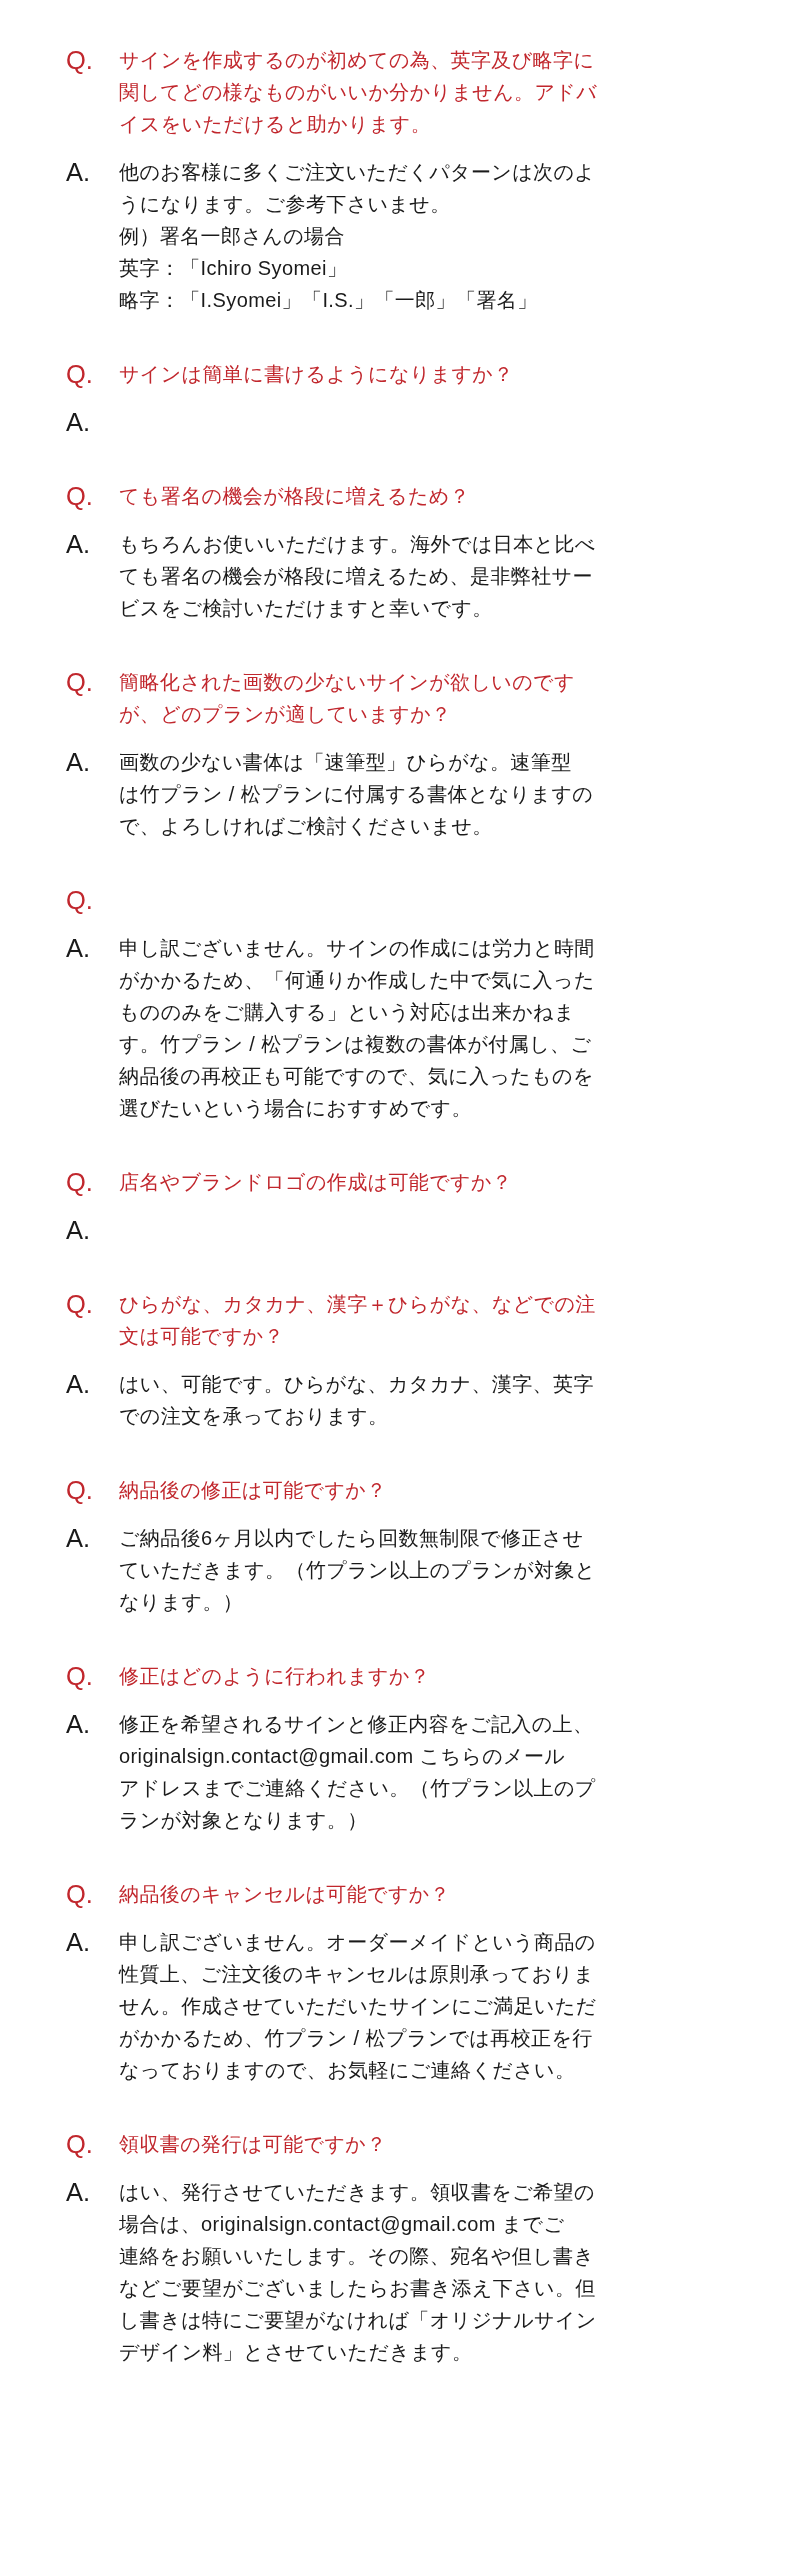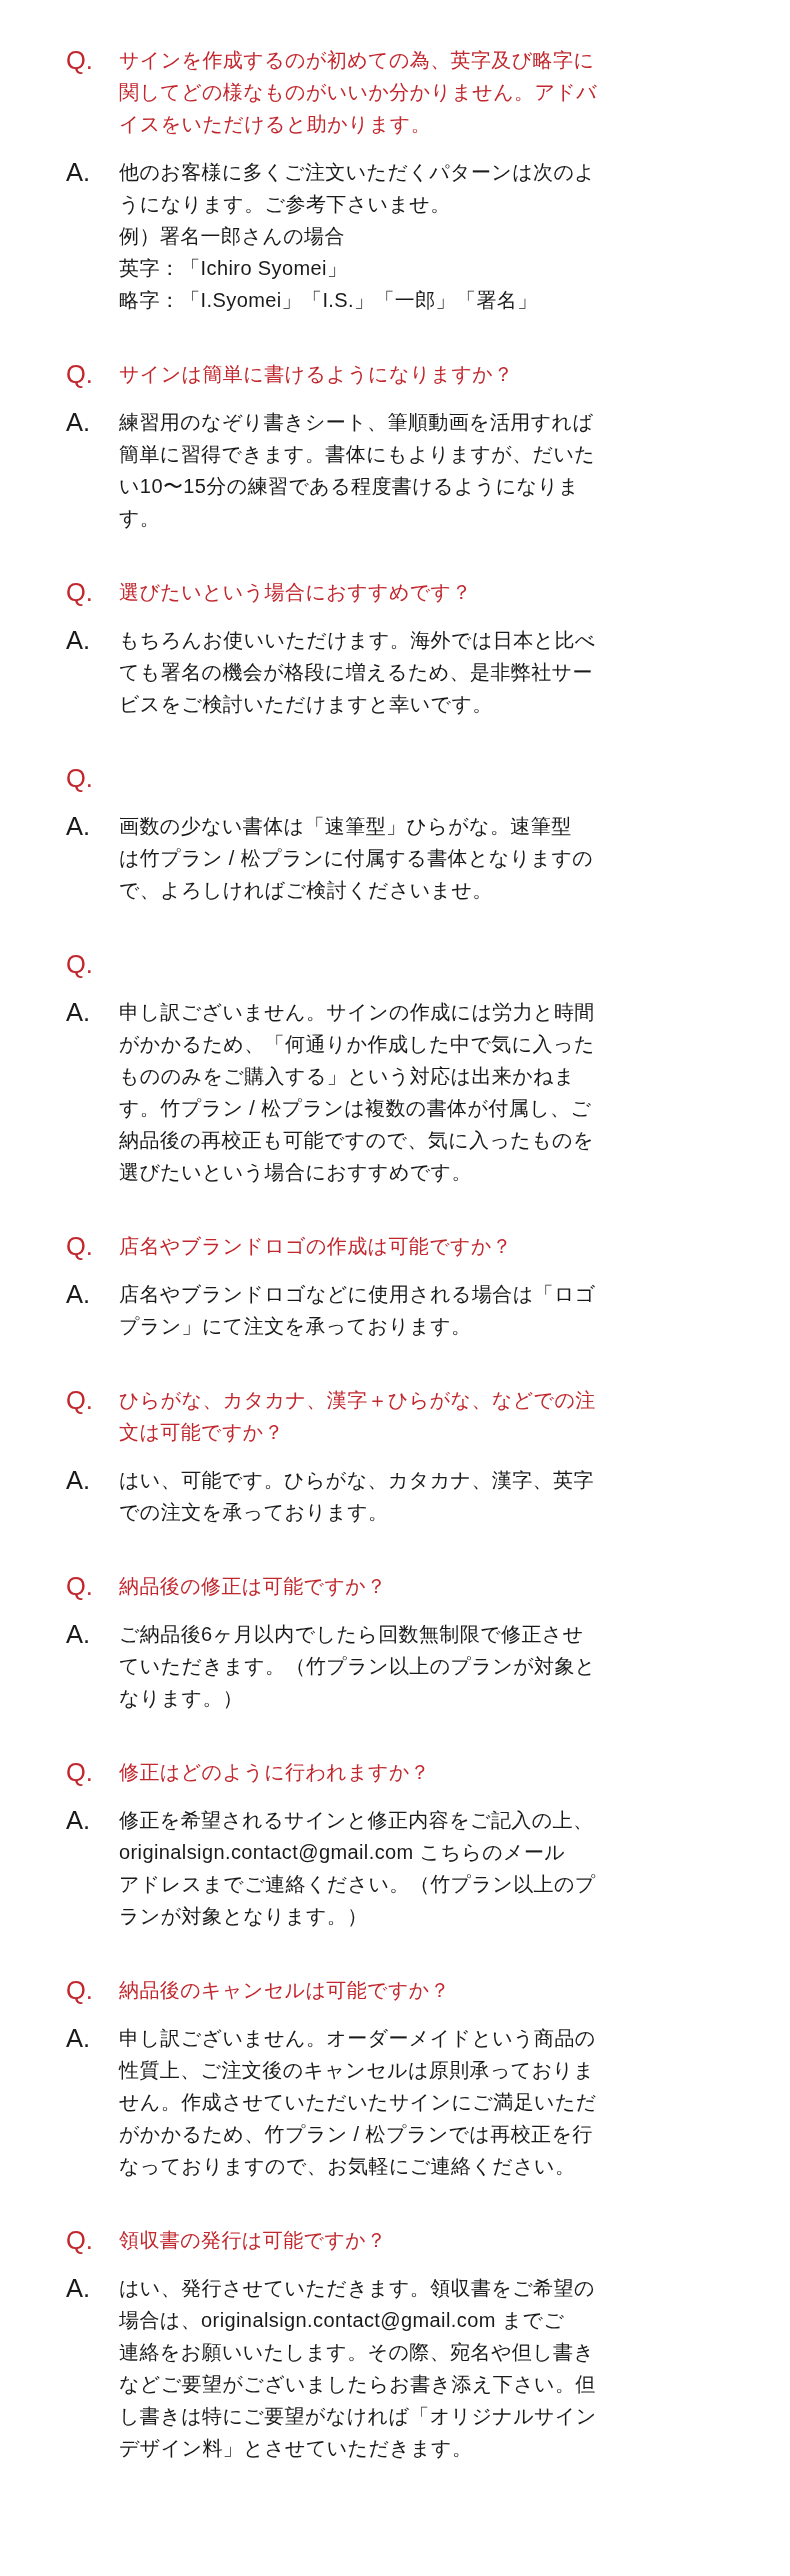--- a/index.html
+++ b/index.html
@@ -71,43 +71,41 @@
     </div>
   </section>
 
   <section class="qa-item">
     <div class="row q-row">
       <span class="label">Q.</span>
       <p class="text">サインは簡単に書けるようになりますか？</p>
     </div>
     <div class="row a-row">
       <span class="label">A.</span>
-      <p class="text">練習用のなぞり書きシート、筆順動画を活用すれば
-簡単に習得できます。書体にもよりますが、だいた
-い10〜15分の練習である程度書けるようになりま
-す。</p>
-    </div>
-  </section>
-
-  <section class="qa-item">
-    <div class="row q-row">
-      <span class="label">Q.</span>
-      <p class="text">選びたいという場合におすすめです？</p>
+    </div>
+  </section>
+
+  <section class="qa-item">
+    <div class="row q-row">
+      <span class="label">Q.</span>
+      <p class="text">ても署名の機会が格段に増えるため？</p>
     </div>
     <div class="row a-row">
       <span class="label">A.</span>
       <p class="text">もちろんお使いいただけます。海外では日本と比べ
 ても署名の機会が格段に増えるため、是非弊社サー
 ビスをご検討いただけますと幸いです。</p>
     </div>
   </section>
 
   <section class="qa-item">
     <div class="row q-row">
       <span class="label">Q.</span>
+      <p class="text">簡略化された画数の少ないサインが欲しいのです
+が、どのプランが適していますか？</p>
     </div>
     <div class="row a-row">
       <span class="label">A.</span>
       <p class="text">画数の少ない書体は「速筆型」ひらがな。速筆型
 は竹プラン / 松プランに付属する書体となりますの
 で、よろしければご検討くださいませ。</p>
     </div>
   </section>
 
   <section class="qa-item">
@@ -125,22 +123,20 @@
     </div>
   </section>
 
   <section class="qa-item">
     <div class="row q-row">
       <span class="label">Q.</span>
       <p class="text">店名やブランドロゴの作成は可能ですか？</p>
     </div>
     <div class="row a-row">
       <span class="label">A.</span>
-      <p class="text">店名やブランドロゴなどに使用される場合は「ロゴ
-プラン」にて注文を承っております。</p>
     </div>
   </section>
 
   <section class="qa-item">
     <div class="row q-row">
       <span class="label">Q.</span>
       <p class="text">ひらがな、カタカナ、漢字＋ひらがな、などでの注
 文は可能ですか？</p>
     </div>
     <div class="row a-row">

